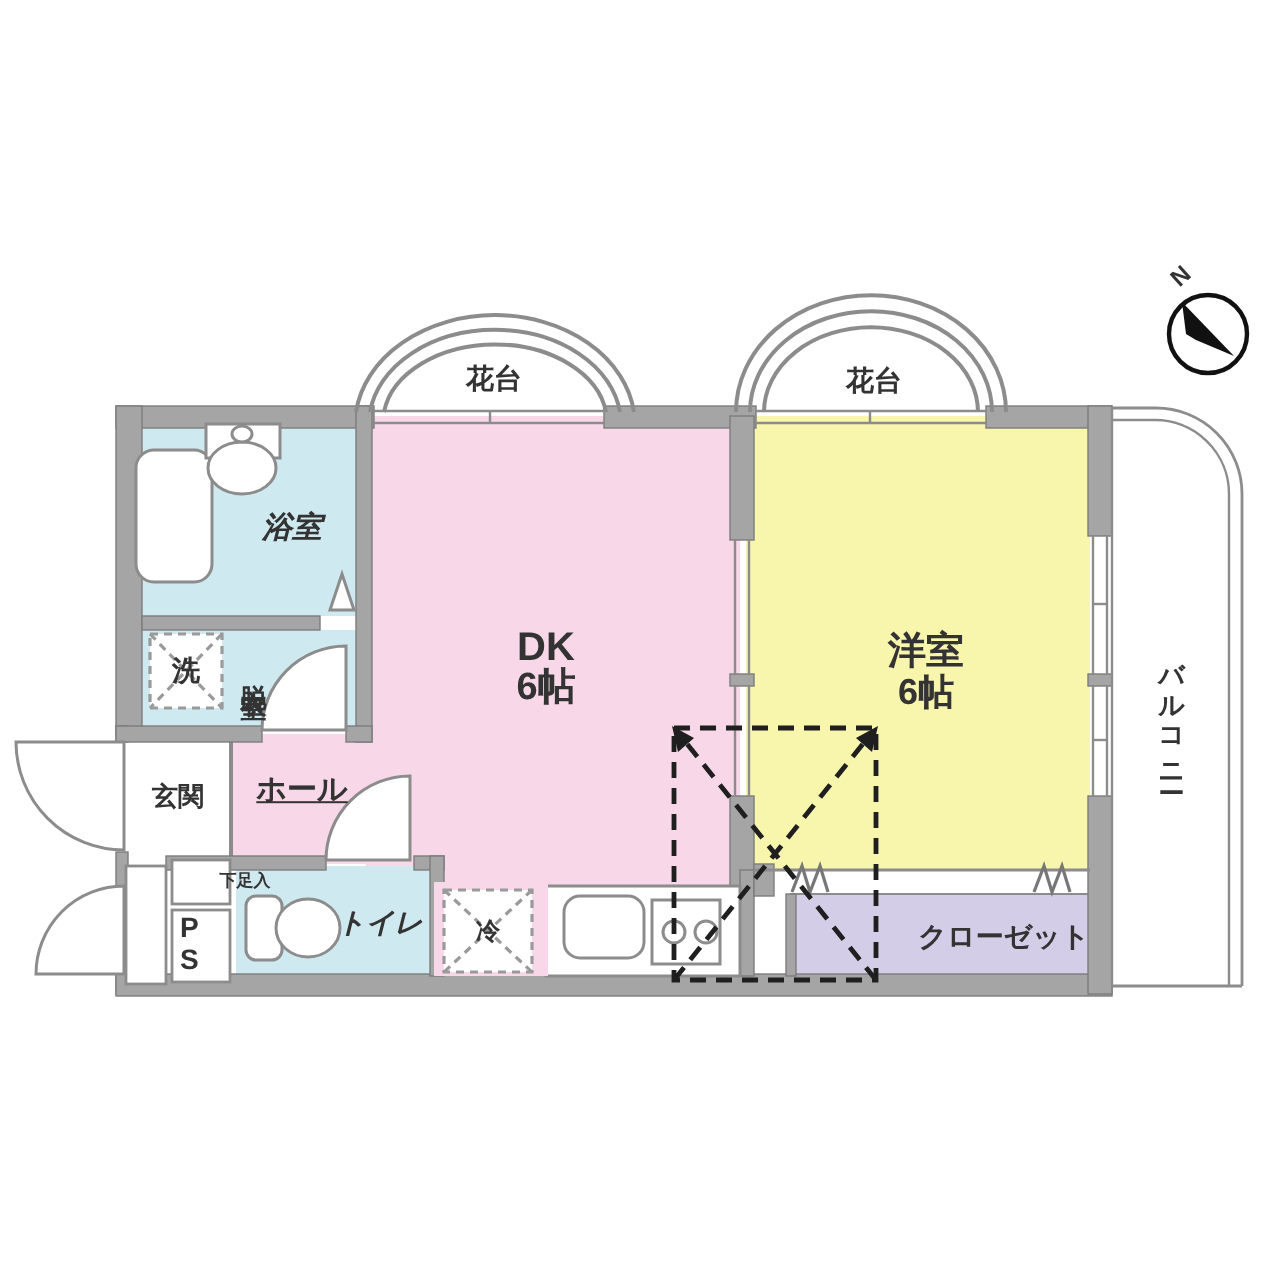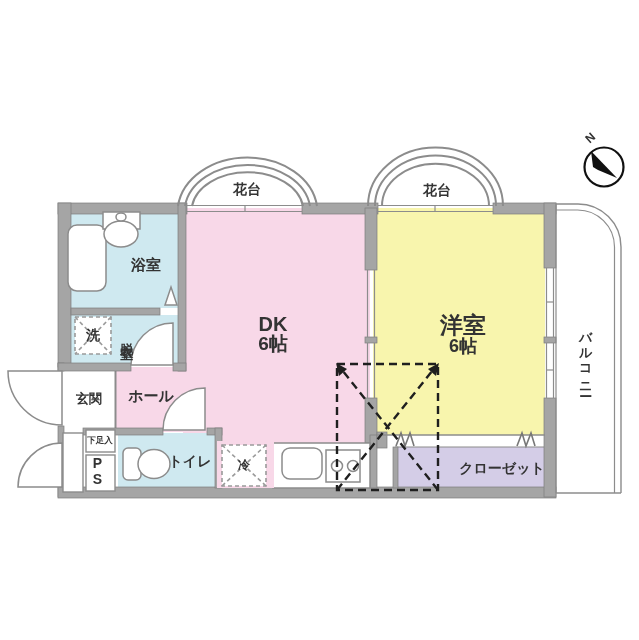--- a/index.html
+++ b/index.html
@@ -5,21 +5,21 @@
   :root{
     --dk-pink:#f8d8e8; --room-yellow:#f8f5ad; --wet-blue:#cfe9f0;
     --closet-purple:#d4cde7; --wall-gray:#a5a5a5; --line-gray:#8c8c8c;
     --dash-black:#1f1f1f; --text:#333333; --bg:#ffffff;
   }
   html,body{margin:0;padding:0;background:var(--bg);}
   #canvas{position:relative;width:639px;height:640px;background:var(--bg);overflow:hidden;
           font-family:"Liberation Sans","DejaVu Sans",sans-serif;color:var(--text);}
   #plan-svg{position:absolute;left:0;top:0;}
   .lbl{position:absolute;font-weight:bold;color:var(--text);white-space:nowrap;
-       transform:translate(-50%,-50%);text-align:right;line-height:1.12;}
+       transform:translate(-50%,-50%);text-align:left;line-height:1.12;}
   .lbl.vert{writing-mode:vertical-rl;letter-spacing:2px;}
   .lbl.stack{word-break:break-all;white-space:normal;}
   .n-label{position:absolute;font-weight:bold;font-size:12px;transform:rotate(-42deg);}
 </style>
 </head>
 <body>
 
 <div id="canvas">
 
   <svg id="plan-svg" width="639" height="640" viewBox="0 0 639 640">
@@ -172,30 +172,30 @@
       <polygon points="591,151 617,178 598,170 593,167" fill="#111"></polygon>
     </g>
   </svg>
 
   <div class="lbl" style="left:247px;top:190px;font-size:14px;">花台</div>
   <div class="lbl" style="left:437px;top:191px;font-size:14px;">花台</div>
 
   <div class="lbl" style="left:273px;top:324px;font-size:20px;">DK</div>
   <div class="lbl" style="left:273px;top:344px;font-size:19px;">6帖</div>
 
-  <div class="lbl" style="left:463px;top:326px;font-size:23px;">洋室</div>
+  <div class="lbl" style="left:463px;top:326px;font-size:19px;">洋室</div>
   <div class="lbl" style="left:463px;top:346px;font-size:18px;">6帖</div>
 
-  <div class="lbl" style="left:146px;top:265px;font-size:15px;">浴室</div>
+  <div class="lbl" style="left:146px;top:265px;font-size:15px;font-style:italic;">浴室</div>
   <div class="lbl vert" style="left:126px;top:335px;font-size:13px;">脱衣室</div>
   <div class="lbl" style="left:93px;top:336px;font-size:14px;">洗</div>
 
   <div class="lbl" style="left:89px;top:399px;font-size:13px;">玄関</div>
-  <div class="lbl" style="left:151px;top:396px;font-size:15px;">ホール</div>
-  <div class="lbl" style="left:100px;top:441px;font-size:8.5px;">下足入</div>
+  <div class="lbl" style="left:151px;top:396px;font-size:15px;text-decoration:underline;">ホール</div>
+  <div class="lbl" style="left:100px;top:441px;font-size:8.5px;padding-left:45px;">下足入</div>
   <div class="lbl stack" style="left:96px;top:472px;font-size:14px;width:12px;">PS</div>
-  <div class="lbl" style="left:190px;top:462px;font-size:14px;">トイレ</div>
+  <div class="lbl" style="left:190px;top:462px;font-size:14px;font-style:italic;">トイレ</div>
   <div class="lbl" style="left:244px;top:466px;font-size:12px;">冷</div>
   <div class="lbl" style="left:470px;top:469px;font-size:14px;margin-left:32px;">クローゼット</div>
   <div class="lbl vert" style="left:585px;top:357px;font-size:13px;">バルコニー</div>
 
   <div class="n-label" style="left:586px;top:131px;">N</div>
 </div>
 
 </body></html>

